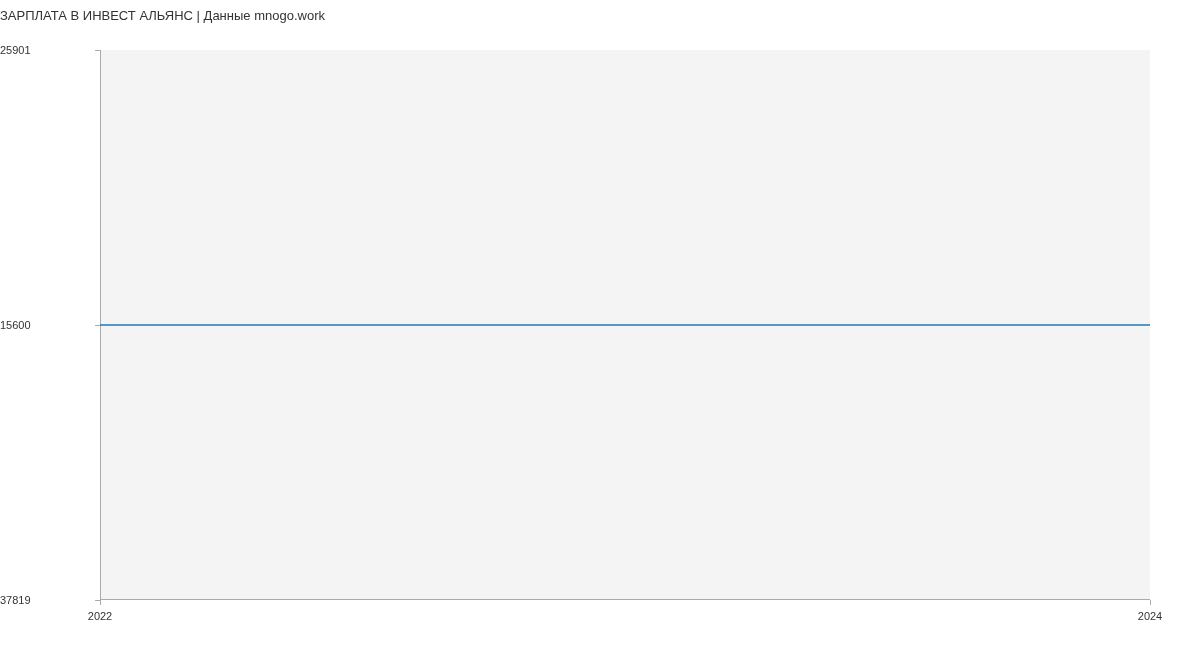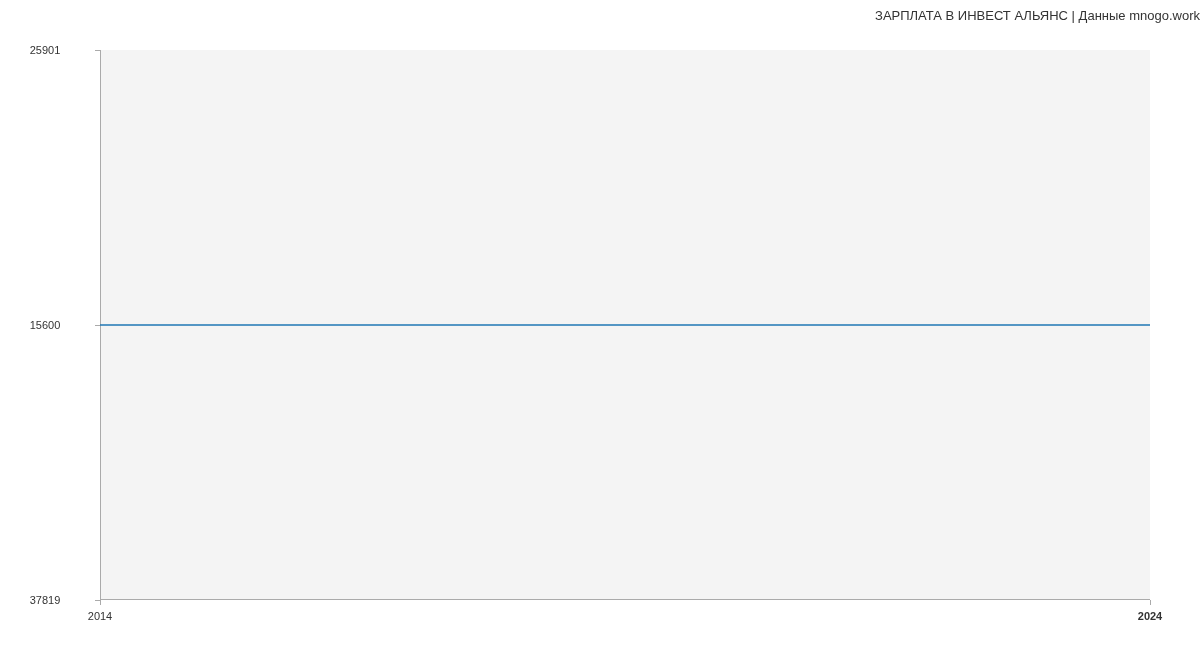--- a/index.html
+++ b/index.html
@@ -7,39 +7,39 @@
       width: 1200px;
       height: 650px;
       background: #ffffff;
       font-family: Arial, Helvetica, sans-serif;
       position: relative;
     }
     .chart-title {
       position: absolute;
       top: 8px;
       left: 0; right: 0;
-      text-align: right;
+      text-align: left;
       font-size: 13px;
       color: #333;
     }
     .plot-area {
       position: absolute;
       left: 100px;
       top: 50px;
       width: 1050px;
       height: 550px;
       background: #f4f4f4;
       border-left: 1px solid #aaa;
       border-bottom: 1px solid #aaa;
     }
     .y-tick-label {
       position: absolute;
       font-size: 11px;
       color: #333;
-      text-align: center;
+      text-align: left;
       width: 90px;
       left: 0;
     }
     .y-tick-mark {
       position: absolute;
       left: 95px;
       width: 5px;
       height: 1px;
       background: #aaa;
     }
@@ -80,21 +80,21 @@
 <div class="plot-area"></div>
 
 <div class="y-tick-label" style="top: 44px;">25901</div>
 <div class="y-tick-label" style="top: 319px;">15600</div>
 <div class="y-tick-label" style="top: 594px;">37819</div>
 
 <div class="y-tick-mark" style="top: 50px;"></div>
 <div class="y-tick-mark" style="top: 325px;"></div>
 <div class="y-tick-mark" style="top: 600px;"></div>
 
-<div class="x-tick-label" style="left: 100px; top: 610px;">2014</div>
-<div class="x-tick-label" style="left: 1150px; top: 610px; font-weight: bold;">2024</div>
+<div class="x-tick-label" style="left: 100px; top: 610px;">2022</div>
+<div class="x-tick-label" style="left: 1150px; top: 610px;">2024</div>
 
 <div class="x-tick-mark" style="left: 100px;"></div>
 <div class="x-tick-mark" style="left: 1150px;"></div>
 
 <svg class="chart-svg">
   <polyline class="data-line" id="dataLine" points="0,275 1050,275"></polyline>
 </svg>
 
 </body></html>

